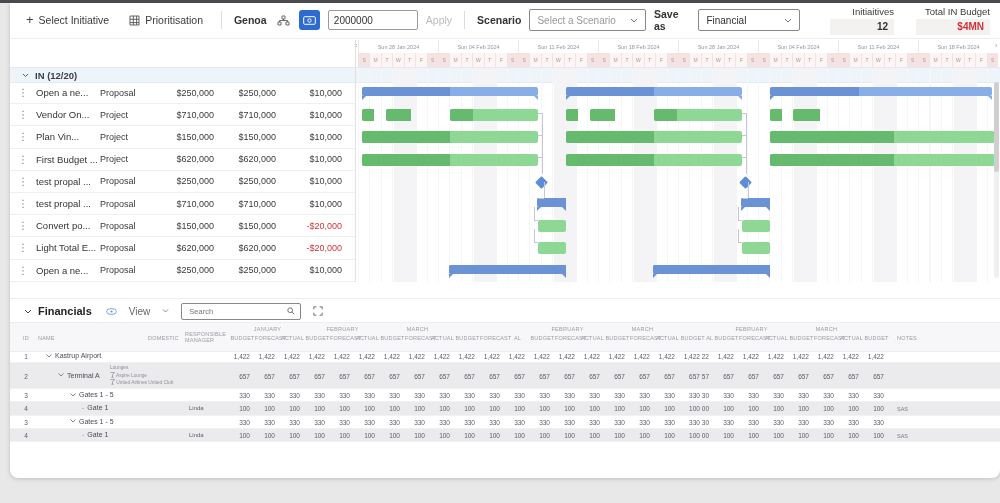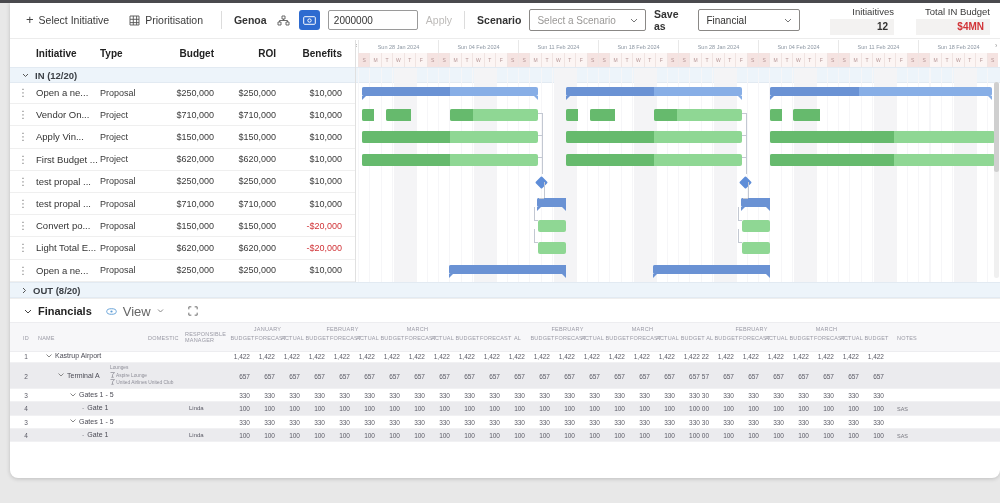--- a/index.html
+++ b/index.html
@@ -79,21 +79,21 @@
   .milestone{position:absolute;width:9px;height:9px;transform:rotate(45deg);border-radius:1px;}
   .conn{position:absolute;background:#c3c8d2;}
   .gscroll{position:absolute;left:984px;top:80px;width:5px;height:196px;background:#f0f0f0;border-radius:3px;}
   .gscroll .thumb{width:5px;height:90px;background:#cfcfcf;border-radius:3px;}
 
   
   .finbar{position:absolute;left:0;top:296px;width:990px;height:24px;display:flex;align-items:center;
           border-top:1px solid #eee;}
   .finbar .chev{margin:0 6px 0 14px;color:#444;}
   .fintitle{font-size:11px;font-weight:bold;color:#222;margin-right:14px;}
-  .viewctl{display:flex;align-items:center;gap:6px;font-size:13px;color:#666;margin-right:12px;cursor:pointer;}
+  .viewctl{display:flex;align-items:center;gap:12px;font-size:10px;color:#666;margin-right:12px;cursor:pointer;}
   .searchbox{width:108px;height:15px;border:1px solid #8a8886;border-radius:2px;display:flex;align-items:center;
              padding:0 5px;gap:4px;}
   .searchbox input{border:none;outline:none;flex:1;font-size:7.5px;min-width:0;font-family:"Liberation Sans",sans-serif;color:#555;background:transparent;}
   .expand{margin-left:12px;cursor:pointer;display:flex;}
 
   #fin-header{position:absolute;left:0;top:320px;width:990px;height:28px;background:#f7f7f9;
               border-top:1px solid #ededf0;border-bottom:1px solid #ededf0;}
   .fgroup{position:absolute;top:3px;font-size:5.5px;color:#9a9aa5;text-align:center;letter-spacing:.3px;}
   .fcol{position:absolute;top:12px;font-size:5.5px;color:#9a9aa5;text-align:center;letter-spacing:.2px;line-height:6px;}
   #fin-rows{position:absolute;left:0;top:348px;width:990px;}
@@ -169,28 +169,20 @@
         <span class="lbl">Initiaitives</span>
         <span class="box bx1">12</span>
       </div>
       <div class="stat">
         <span class="lbl">Total IN Budget</span>
         <span class="box bx2 red">$4MN</span>
       </div>
 
     </div>
 
-    <div class="grid-head">
-      <span></span>
-      <span>Initiative</span>
-      <span>Type</span>
-      <span class="r">Budget</span>
-      <span class="r">ROI</span>
-      <span class="r">Benefits</span>
-    </div>
 
     <div id="timeline">
         <div class="tlarrow" style="left: 0px;">‹</div>
         <div class="week" style="left: 3px; width: 80px;">Sun 28 Jan 2024</div>
         <div class="days" style="left: 3px; width: 80px;">
           <div class="day we">S</div>
           <div class="day">M</div>
           <div class="day">T</div>
           <div class="day">W</div>
           <div class="day">T</div>
@@ -292,21 +284,21 @@
         <div class="irow">
           <div class="kebab">⋮</div>
           <div class="nm">Vendor On...</div>
           <div style="font-size: 9px;">Project</div>
           <div class="r">$710,000</div>
           <div class="r">$710,000</div>
           <div class="r">$10,000</div>
         </div>
         <div class="irow">
           <div class="kebab">⋮</div>
-          <div class="nm">Apply Vin...</div>
+          <div class="nm">Plan Vin...</div>
           <div style="font-size: 9px;">Project</div>
           <div class="r">$150,000</div>
           <div class="r">$150,000</div>
           <div class="r">$10,000</div>
         </div>
         <div class="irow">
           <div class="kebab">⋮</div>
           <div class="nm">First Budget ...</div>
           <div style="font-size: 9px;">Project</div>
           <div class="r">$620,000</div>
@@ -465,47 +457,48 @@
         <div class="conn" style="left: 388px; top: 196px; width: 5px; height: 1px;"></div>
         <div class="conn" style="left: 383px; top: 205px; width: 1px; height: 13px;"></div>
         <div class="conn" style="left: 383px; top: 218px; width: 4px; height: 1px;"></div>
         <div class="conn" style="left: 383px; top: 227px; width: 1px; height: 13px;"></div>
         <div class="conn" style="left: 383px; top: 240px; width: 4px; height: 1px;"></div>
       </div>
     <div class="gscroll">
         <div class="thumb"></div>
       </div>
 
-    <div class="band out">
-      <span class="chev">
-          <svg width="5" height="7">
-            <path d="M1 1l2.5 2.5L1 6" stroke="#555" fill="none"></path>
-          </svg>
-        </span>
-      <span>OUT (8/20)</span>
-    </div>
 
     <div class="finbar">
       <span class="chev">
           <svg width="8" height="5">
             <path d="M1 1l3 3 3-3" stroke="#444" fill="none"></path>
           </svg>
         </span>
       <span class="fintitle">Financials</span>
       <div class="viewctl">
         <span>
           <svg width="11" height="7" viewBox="0 0 11 7">
               <ellipse cx="5.5" cy="3.5" rx="4.8" ry="2.8" stroke="#5a9bd5" fill="none" stroke-width="0.9"></ellipse>
               <circle cx="5.5" cy="3.5" r="1.1" fill="#5a9bd5"></circle>
             </svg>
         </span>
         <span>View</span>
         <svg width="7" height="4">
             <path d="M1 0.5l2.5 2.5L6 0.5" stroke="#888" fill="none"></path>
           </svg>
+      </div>
+      <div class="searchbox">
+        <input placeholder="Search" style="">
+        <span>
+          <svg width="8" height="8" viewBox="0 0 8 8">
+              <circle cx="3.2" cy="3.2" r="2.4" stroke="#666" fill="none" stroke-width="0.9"></circle>
+              <path d="M5 5l2.2 2.2" stroke="#666" stroke-width="0.9"></path>
+            </svg>
+        </span>
       </div>
       <span class="expand">
         <svg width="10" height="10" viewBox="0 0 12 12">
             <path d="M1 4V1h3 M8 1h3v3 M11 8v3H8 M4 11H1V8" stroke="#555" stroke-width="1" fill="none"></path>
           </svg>
       </span>
     </div>
 
     <div id="fin-header">
         <div class="fcol" style="left: 4px; width: 24px; text-align: center;">ID</div>

